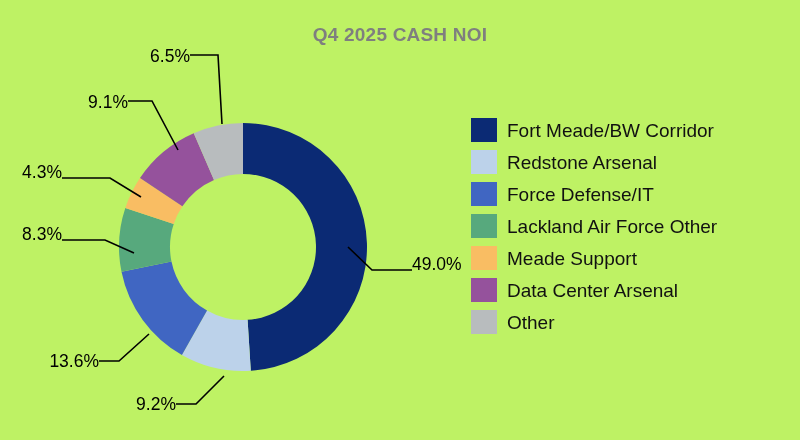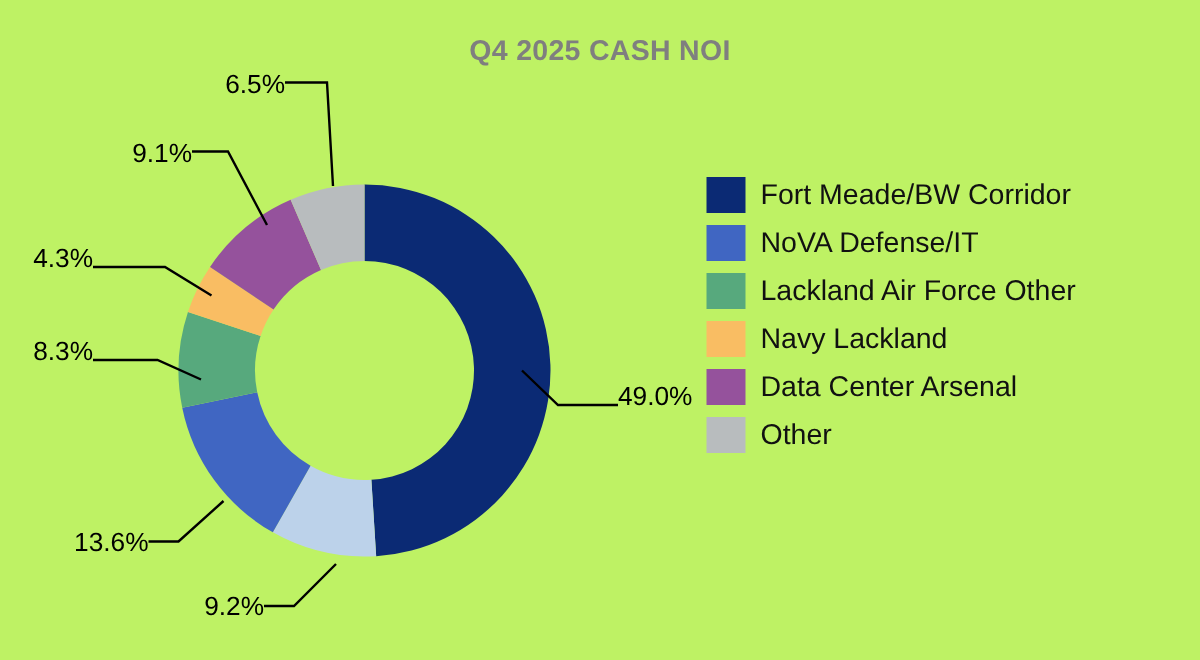--- a/index.html
+++ b/index.html
@@ -109,30 +109,34 @@
         <text class="pct-label" x="190" y="62" text-anchor="end" dominant-baseline="alphabetic">6.5%</text>
       </g>
   </svg>
 
   <div id="legend">
       <div class="legend-row">
         <span class="legend-swatch" style="background: rgb(11, 42, 116);"></span>
         <span class="legend-label">Fort Meade/BW Corridor</span>
       </div>
       <div class="legend-row">
+        <span class="legend-swatch" style="background: rgb(188, 210, 234);"></span>
+        <span class="legend-label">Redstone Arsenal</span>
+      </div>
+      <div class="legend-row">
         <span class="legend-swatch" style="background: rgb(64, 102, 194);"></span>
-        <span class="legend-label">NoVA Defense/IT</span>
+        <span class="legend-label">Force Defense/IT</span>
       </div>
       <div class="legend-row">
         <span class="legend-swatch" style="background: rgb(87, 169, 125);"></span>
         <span class="legend-label">Lackland Air Force Other</span>
       </div>
       <div class="legend-row">
         <span class="legend-swatch" style="background: rgb(249, 189, 99);"></span>
-        <span class="legend-label">Navy Lackland</span>
+        <span class="legend-label">Meade Support</span>
       </div>
       <div class="legend-row">
         <span class="legend-swatch" style="background: rgb(149, 82, 156);"></span>
         <span class="legend-label">Data Center Arsenal</span>
       </div>
       <div class="legend-row">
         <span class="legend-swatch" style="background: rgb(184, 188, 190);"></span>
         <span class="legend-label">Other</span>
       </div>
     </div>

